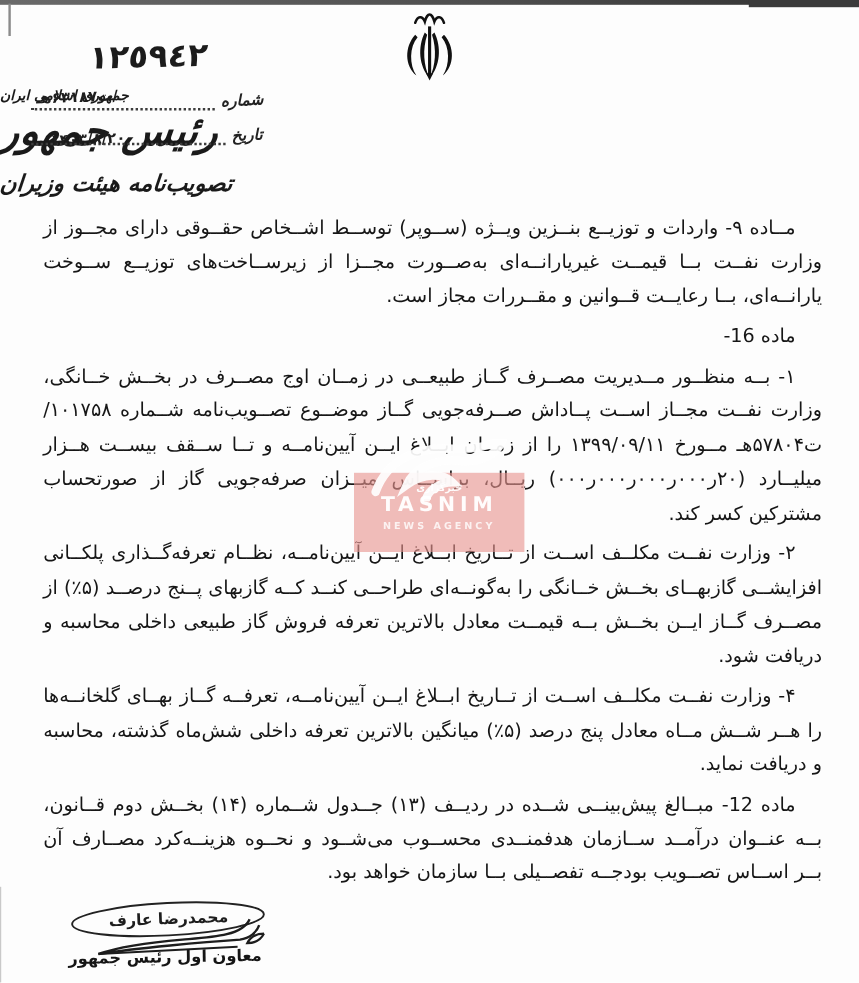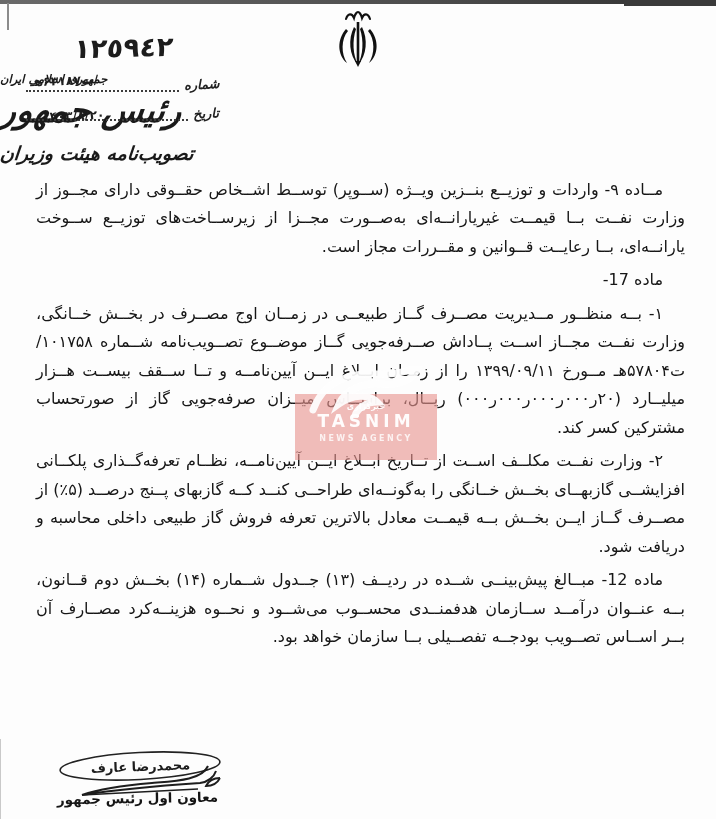--- a/index.html
+++ b/index.html
@@ -98,23 +98,24 @@
     <div class="meta-row">
       <span class="meta-label">تاریخ</span>
       <span class="meta-dots">
         <span class="meta-value v-date">۱۴۰۳/۸/۲۰</span>
       </span>
     </div>
   </div>
 
   <div class="body-text">
     <p class="para"><span class="lead">مــاده ۹-</span> <span>واردات و توزیــع بنــزین ویــژه (ســوپر) توســط اشــخاص حقــوقی دارای مجــوز از وزارت نفــت بــا قیمــت غیریارانــه‌ای به‌صــورت مجــزا از زیرســاخت‌های توزیــع ســوخت یارانــه‌ای، بــا رعایــت قــوانین و مقــررات مجاز است.</span></p>
-    <p class="para"><span class="lead">ماده 17-</span> <span></span></p>
+    <p class="para"><span class="lead">ماده 16-</span> <span></span></p>
     <p class="para"><span class="lead">۱-</span> <span>بــه منظــور مــدیریت مصــرف گــاز طبیعــی در زمــان اوج مصــرف در بخــش خــانگی، وزارت نفــت مجــاز اســت پــاداش صــرفه‌جویی گــاز موضــوع تصــویب‌نامه شــماره ۱۰۱۷۵۸/ت۵۷۸۰۴هـ مــورخ ۱۳۹۹/۰۹/۱۱ را از زمــان ابــلاغ ایــن آیین‌نامــه و تــا ســقف بیســت هــزار میلیــارد (۲۰ر۰۰۰ر۰۰۰ر۰۰۰ر۰۰۰) ریــال، براســاس میــزان صرفه‌جویی گاز از صورتحساب مشترکین کسر کند.</span></p>
     <p class="para"><span class="lead">۲-</span> <span>وزارت نفــت مکلــف اســت از تــاریخ ابــلاغ ایــن آیین‌نامــه، نظــام تعرفه‌گــذاری پلکــانی افزایشــی گازبهــای بخــش خــانگی را به‌گونــه‌ای طراحــی کنــد کــه گازبهای پــنج درصــد (۵٪) از مصــرف گــاز ایــن بخــش بــه قیمــت معادل بالاترین تعرفه فروش گاز طبیعی داخلی محاسبه و دریافت شود.</span></p>
+    <p class="para"><span class="lead">۴-</span> <span>وزارت نفــت مکلــف اســت از تــاریخ ابــلاغ ایــن آیین‌نامــه، تعرفــه گــاز بهــای گلخانــه‌ها را هــر شــش مــاه معادل پنج درصد (۵٪) میانگین بالاترین تعرفه داخلی شش‌ماه گذشته، محاسبه و دریافت نماید.</span></p>
     <p class="para"><span class="lead">ماده 12-</span> <span>مبــالغ پیش‌بینــی شــده در ردیــف (۱۳) جــدول شــماره (۱۴) بخــش دوم قــانون، بــه عنــوان درآمــد ســازمان هدفمنــدی محســوب می‌شــود و نحــوه هزینــه‌کرد مصــارف آن بــر اســاس تصــویب بودجــه تفصــیلی بــا سازمان خواهد بود.</span></p>
   </div>
 
   <div class="watermark">
     <div class="wm-box"></div>
     <svg class="wm-swan" width="120" height="52" viewBox="0 0 120 52" aria-hidden="true">
       <path d="M8 44 C18 16 44 6 72 8 C92 9 106 4 114 0 C110 13 94 20 78 18 C58 16 40 24 34 38 C48 28 64 28 72 36 C62 36 52 42 50 50" fill="none" stroke="#ffffff" stroke-width="7" stroke-linecap="round"></path>
     </svg>
     <div class="wm-fa">خبرگزاری</div>
     <div class="wm-en">TASNIM</div>

